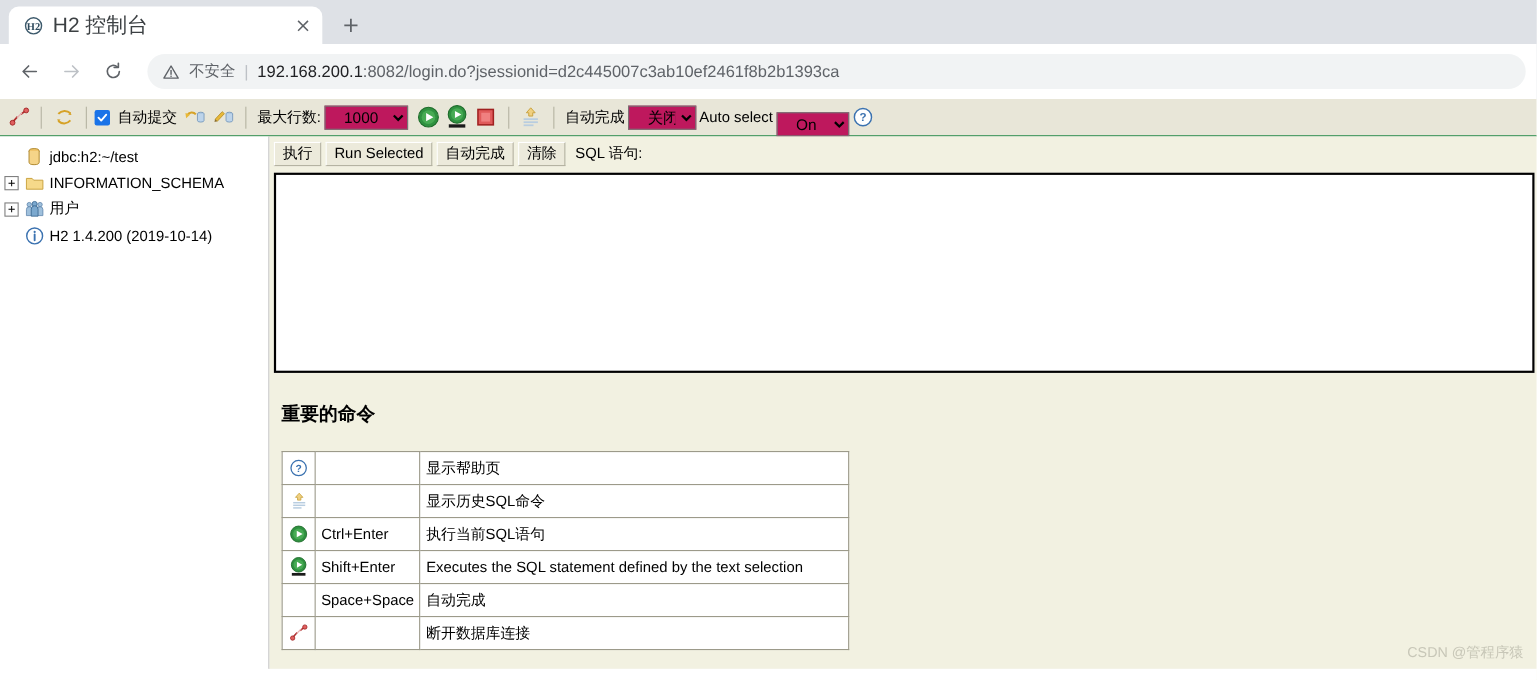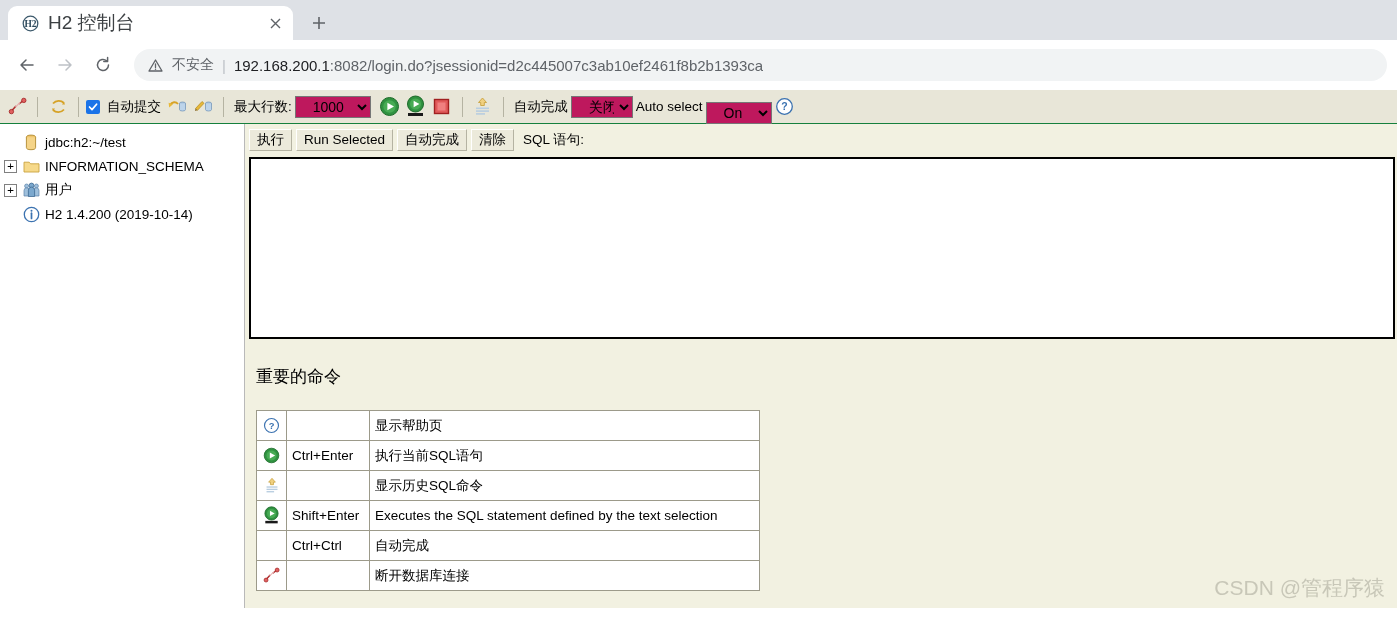--- a/index.html
+++ b/index.html
@@ -158,21 +158,21 @@
     margin: 5px 0 0 4px;
     border: 2px solid #000;
     background: #ffffff;
     resize: none; outline: none;
     font-family: "Liberation Mono", monospace;
     font-size: 13px; padding: 3px;
   }
 
   .cmd-section { margin: 26px 0 0 11px; }
   .cmd-title {
-    font-size: 17px; font-weight: normal; color: #000;
+    font-size: 17px; font-weight: bold; color: #000;
     margin: 0 0 22px 0;
   }
   table.cmd-table {
     border-collapse: collapse;
     background: #ffffff;
     font-size: 13.5px;
     table-layout: fixed;
   }
   table.cmd-table td {
     border: 1px solid #9c9a8a;
@@ -183,21 +183,21 @@
   td.c-icon { width: 29px; text-align: center; padding: 0; }
   td.c-key  { width: 83px; }
   td.c-desc { width: 390px; }
   .c-icon-wrap {
     width: 100%; height: 22px;
     display: flex; align-items: center; justify-content: center;
   }
 
   .watermark {
     position: absolute; right: 12px; bottom: 6px;
-    font-size: 21px; color: #c8c7b8;
+    font-size: 13px; color: #c8c7b8;
     white-space: nowrap;
   }
 </style>
 </head>
 <body>
 
 <div class="browser-chrome">
 
   <div class="tabstrip">
     <div class="tab">
@@ -444,64 +444,64 @@
                 </svg>
               </span>
             </td>
             <td class="c-key"></td>
             <td class="c-desc">显示帮助页</td>
           </tr>
 
           <tr>
             <td class="c-icon">
               <span class="c-icon-wrap">
-                <svg width="17" height="17" viewBox="0 0 21 21">
-                  <circle cx="10.5" cy="10.5" r="9" fill="#2f9140" stroke="#1d6b2a" stroke-width="1"></circle>
-                  <circle cx="10.5" cy="10.5" r="6.2" fill="#47ab54"></circle>
-                  <path d="M8.4 6.8 L15 10.5 L8.4 14.2 Z" fill="#ffffff"></path>
-                </svg>
-              </span>
-            </td>
-            <td class="c-key">Ctrl+Enter</td>
-            <td class="c-desc">执行当前SQL语句</td>
-          </tr>
-
-          <tr>
-            <td class="c-icon">
-              <span class="c-icon-wrap">
                 <svg width="16" height="19" viewBox="0 0 19 21">
                   <path d="M9.5 2 L13.5 6.5 L11.3 6.5 L11.3 9.5 L7.7 9.5 L7.7 6.5 L5.5 6.5 Z" fill="#f0d080" stroke="#c9a340" stroke-width="0.9" stroke-linejoin="round"></path>
                   <rect x="3" y="11.5" width="13" height="1.6" fill="#b8cde0"></rect>
                   <rect x="3" y="14.3" width="13" height="1.6" fill="#b8cde0"></rect>
                   <rect x="3" y="17.1" width="9" height="1.6" fill="#b8cde0"></rect>
                 </svg>
               </span>
             </td>
             <td class="c-key"></td>
             <td class="c-desc">显示历史SQL命令</td>
+          </tr>
+
+          <tr>
+            <td class="c-icon">
+              <span class="c-icon-wrap">
+                <svg width="17" height="17" viewBox="0 0 21 21">
+                  <circle cx="10.5" cy="10.5" r="9" fill="#2f9140" stroke="#1d6b2a" stroke-width="1"></circle>
+                  <circle cx="10.5" cy="10.5" r="6.2" fill="#47ab54"></circle>
+                  <path d="M8.4 6.8 L15 10.5 L8.4 14.2 Z" fill="#ffffff"></path>
+                </svg>
+              </span>
+            </td>
+            <td class="c-key">Ctrl+Enter</td>
+            <td class="c-desc">执行当前SQL语句</td>
           </tr>
 
           <tr>
             <td class="c-icon">
               <span class="c-icon-wrap">
                 <svg width="19" height="19" viewBox="0 0 23 23">
                   <circle cx="11.5" cy="9" r="8" fill="#2f9140" stroke="#1d6b2a" stroke-width="1"></circle>
                   <circle cx="11.5" cy="9" r="5.5" fill="#47ab54"></circle>
                   <path d="M9.6 5.8 L15.4 9 L9.6 12.2 Z" fill="#ffffff"></path>
                   <rect x="4" y="18" width="15" height="3" fill="#1a1a1a"></rect>
                 </svg>
               </span>
             </td>
             <td class="c-key">Shift+Enter</td>
             <td class="c-desc">Executes the SQL statement defined by the text selection</td>
           </tr>
 
           <tr>
             <td class="c-icon"></td>
-            <td class="c-key">Ctrl+Ctrl</td>
+            <td class="c-key">Space+Space</td>
             <td class="c-desc">自动完成</td>
           </tr>
 
           <tr>
             <td class="c-icon">
               <span class="c-icon-wrap">
                 <svg width="17" height="17" viewBox="0 0 19 19">
                   <path d="M3 14.5 L8 9 M11 7 L16 3" stroke="#b03030" stroke-width="1.6" fill="none"></path>
                   <circle cx="3.4" cy="14.6" r="2.2" fill="#e06060" stroke="#a02020" stroke-width="0.8"></circle>
                   <circle cx="15.8" cy="3.4" r="2.2" fill="#e06060" stroke="#a02020" stroke-width="0.8"></circle>

